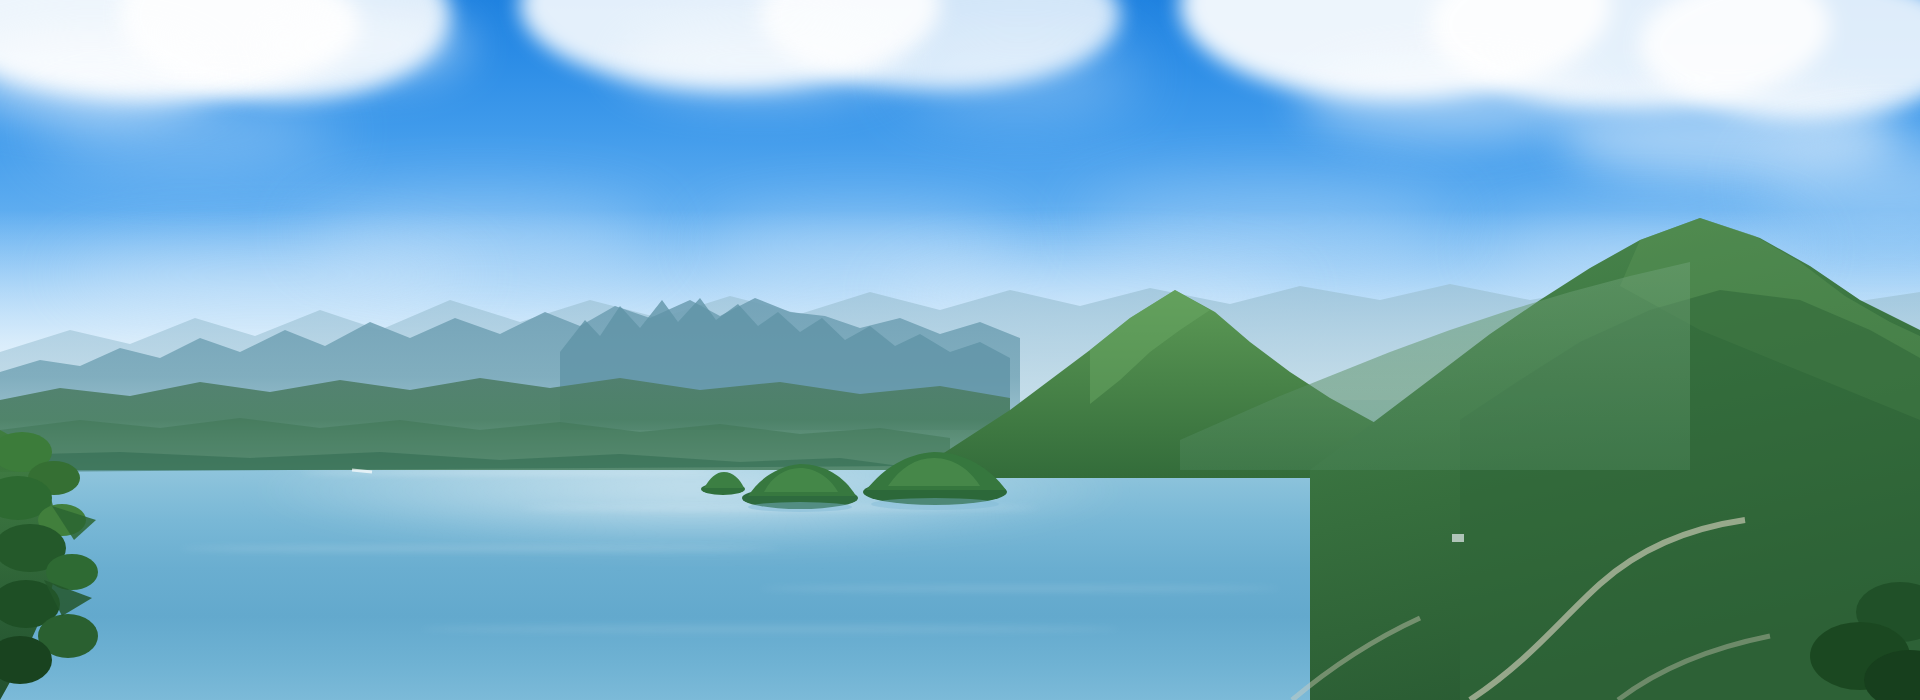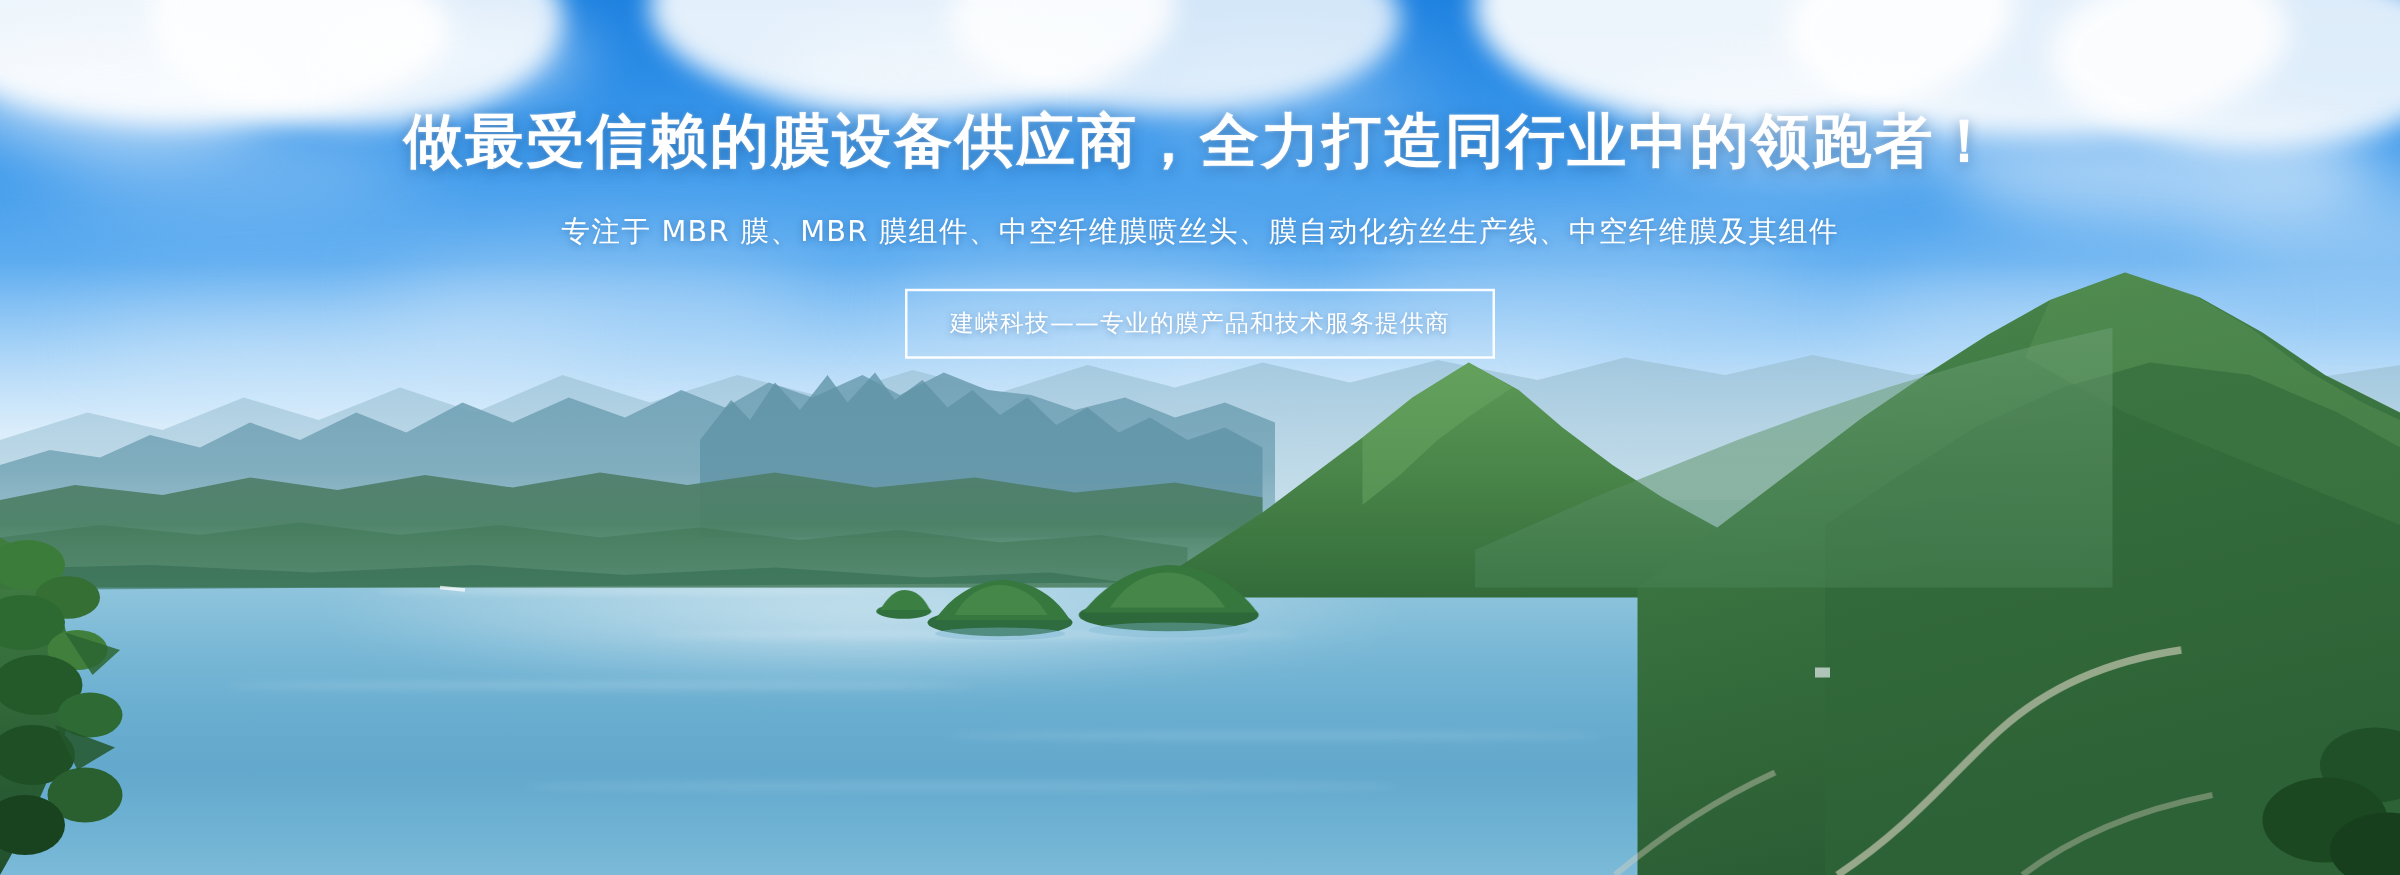--- a/index.html
+++ b/index.html
@@ -300,19 +300,14 @@
       <path d="M44,580 L92,598 L62,616 Z" fill="#23562a" opacity="0.85"></path>
     </g>
 
     <g opacity="0.9">
       <ellipse cx="1900" cy="612" rx="44" ry="30" fill="#1f4f27"></ellipse>
       <ellipse cx="1860" cy="656" rx="50" ry="34" fill="#1a461f"></ellipse>
       <ellipse cx="1910" cy="680" rx="46" ry="30" fill="#153c1b"></ellipse>
     </g>
   </svg>
 
-  <div class="copy">
-    <div class="headline">做最受信赖的膜设备供应商，全力打造同行业中的领跑者！</div>
-    <div class="subline">专注于 MBR 膜、MBR 膜组件、中空纤维膜喷丝头、膜自动化纺丝生产线、中空纤维膜及其组件</div>
-    <div class="tagbox">建嵘科技——专业的膜产品和技术服务提供商</div>
-  </div>
 
 </div>
 
 </body></html>

